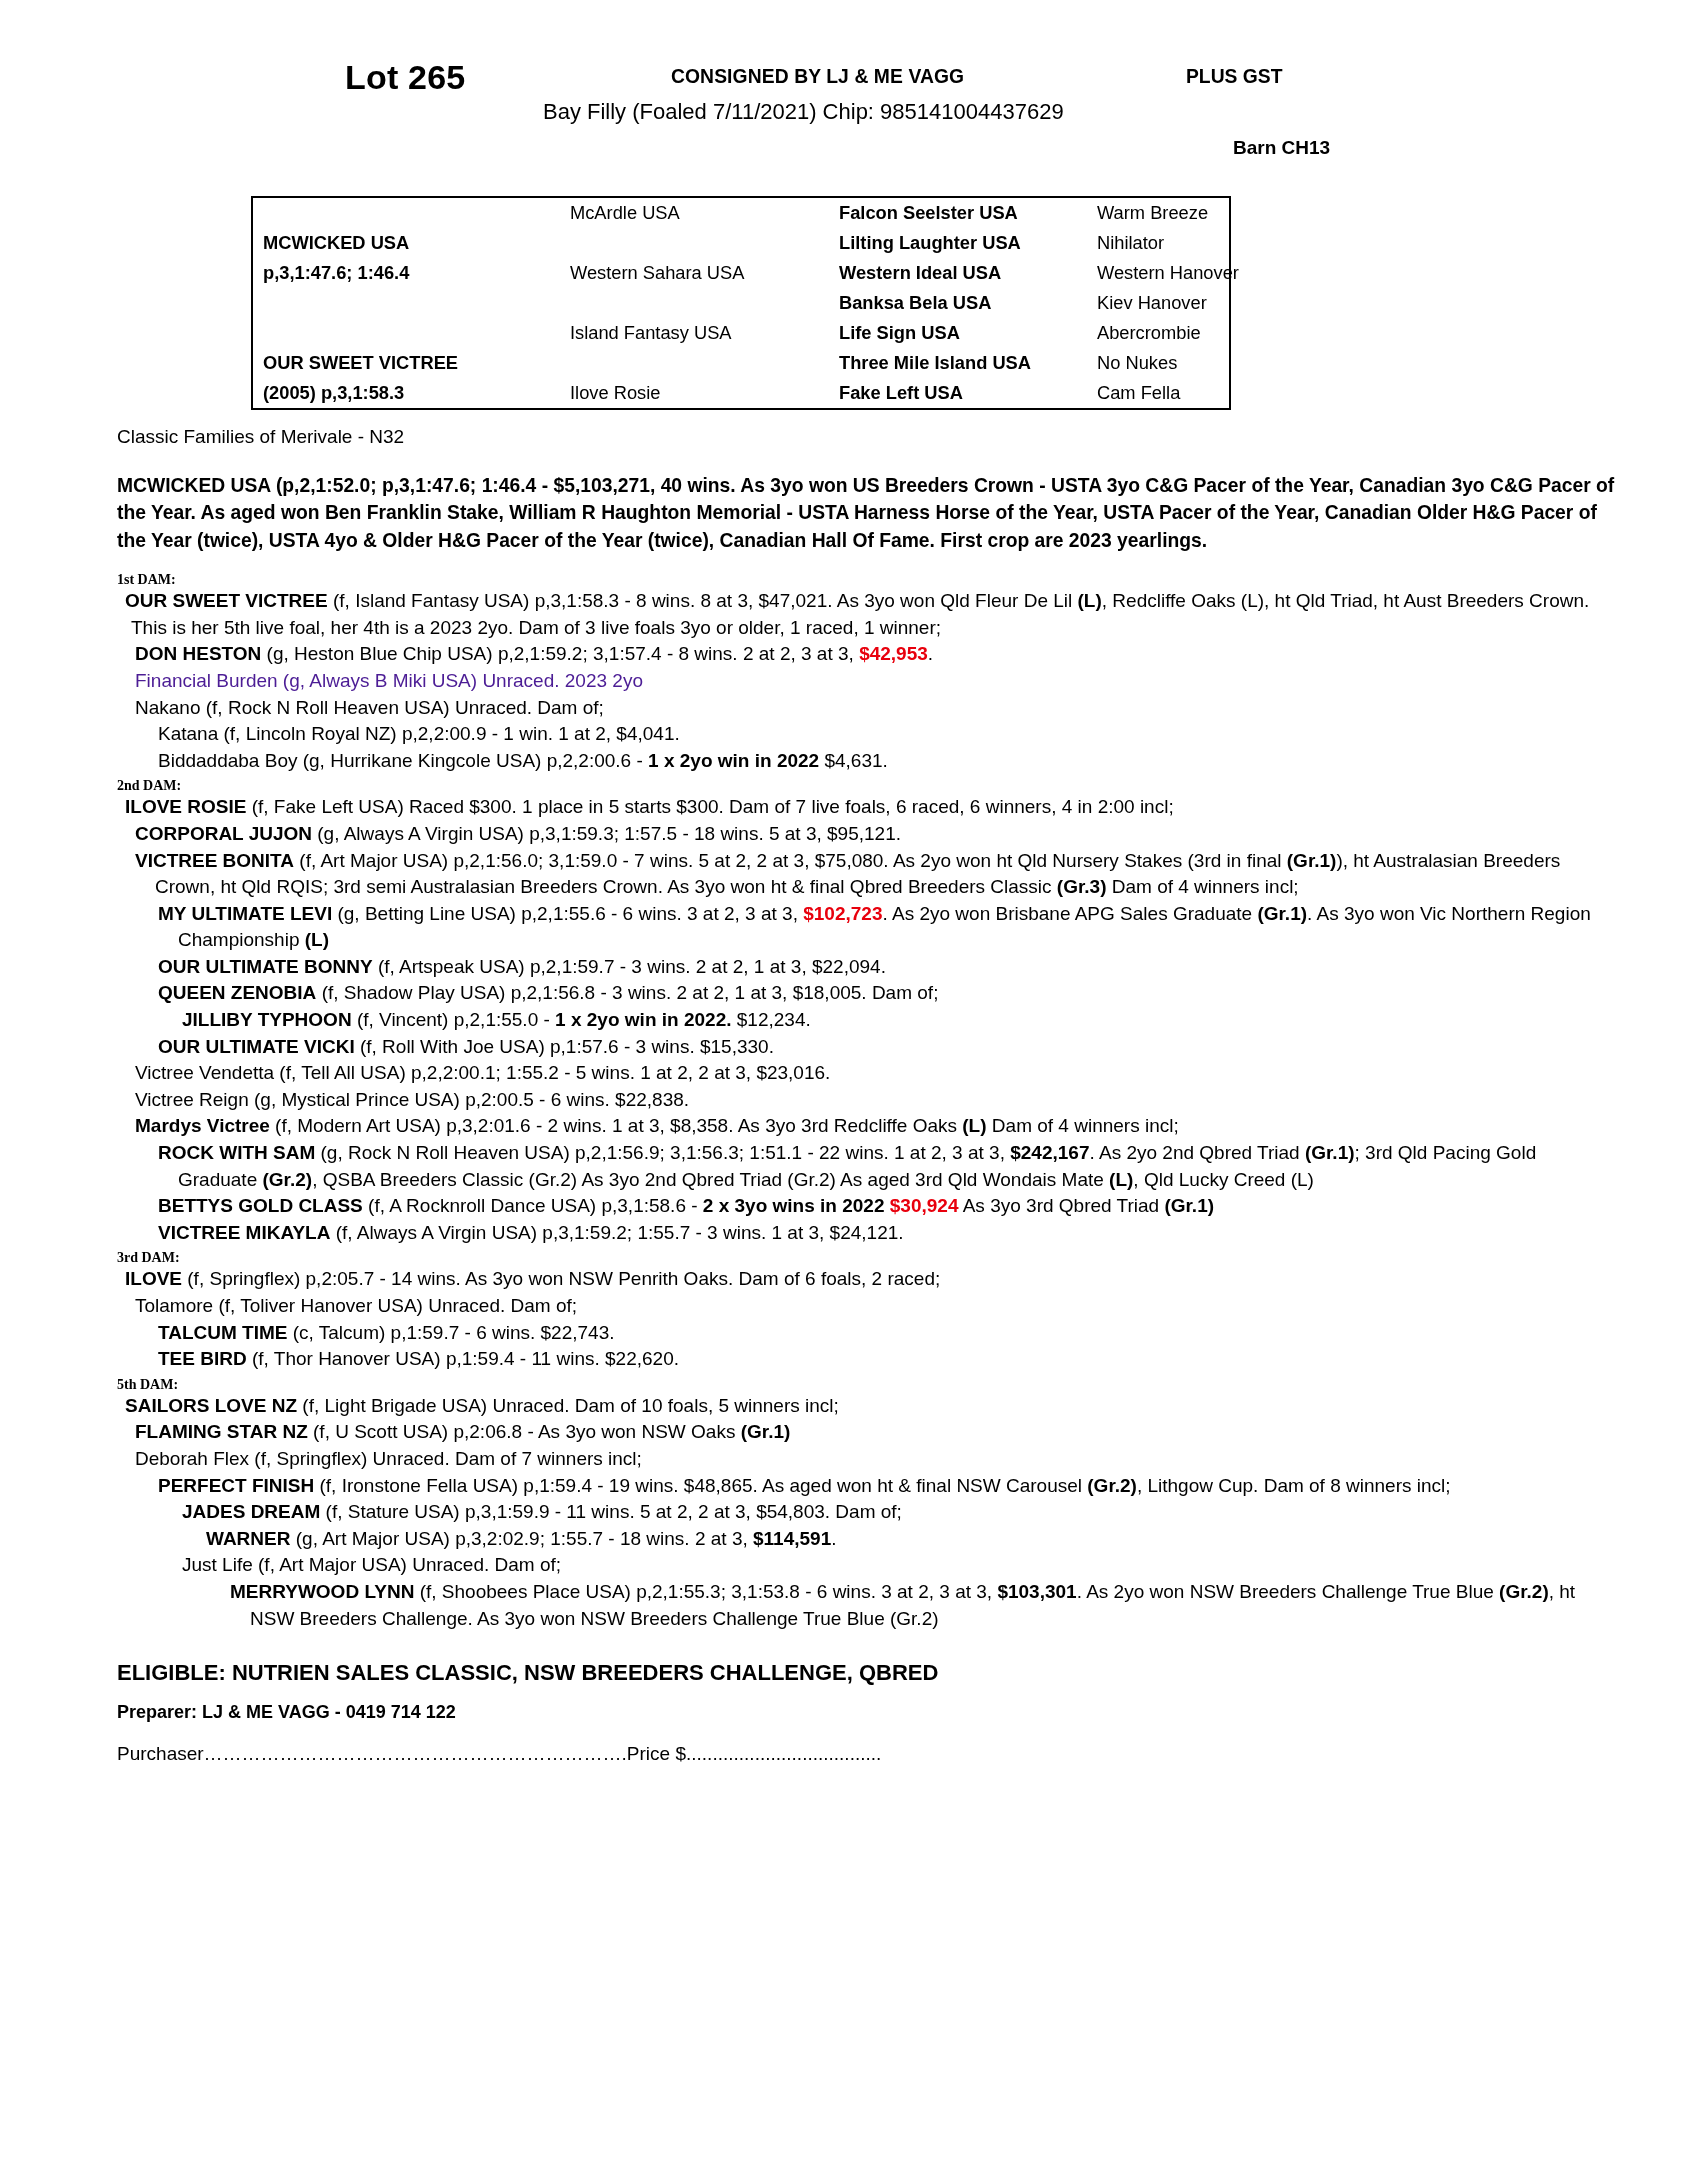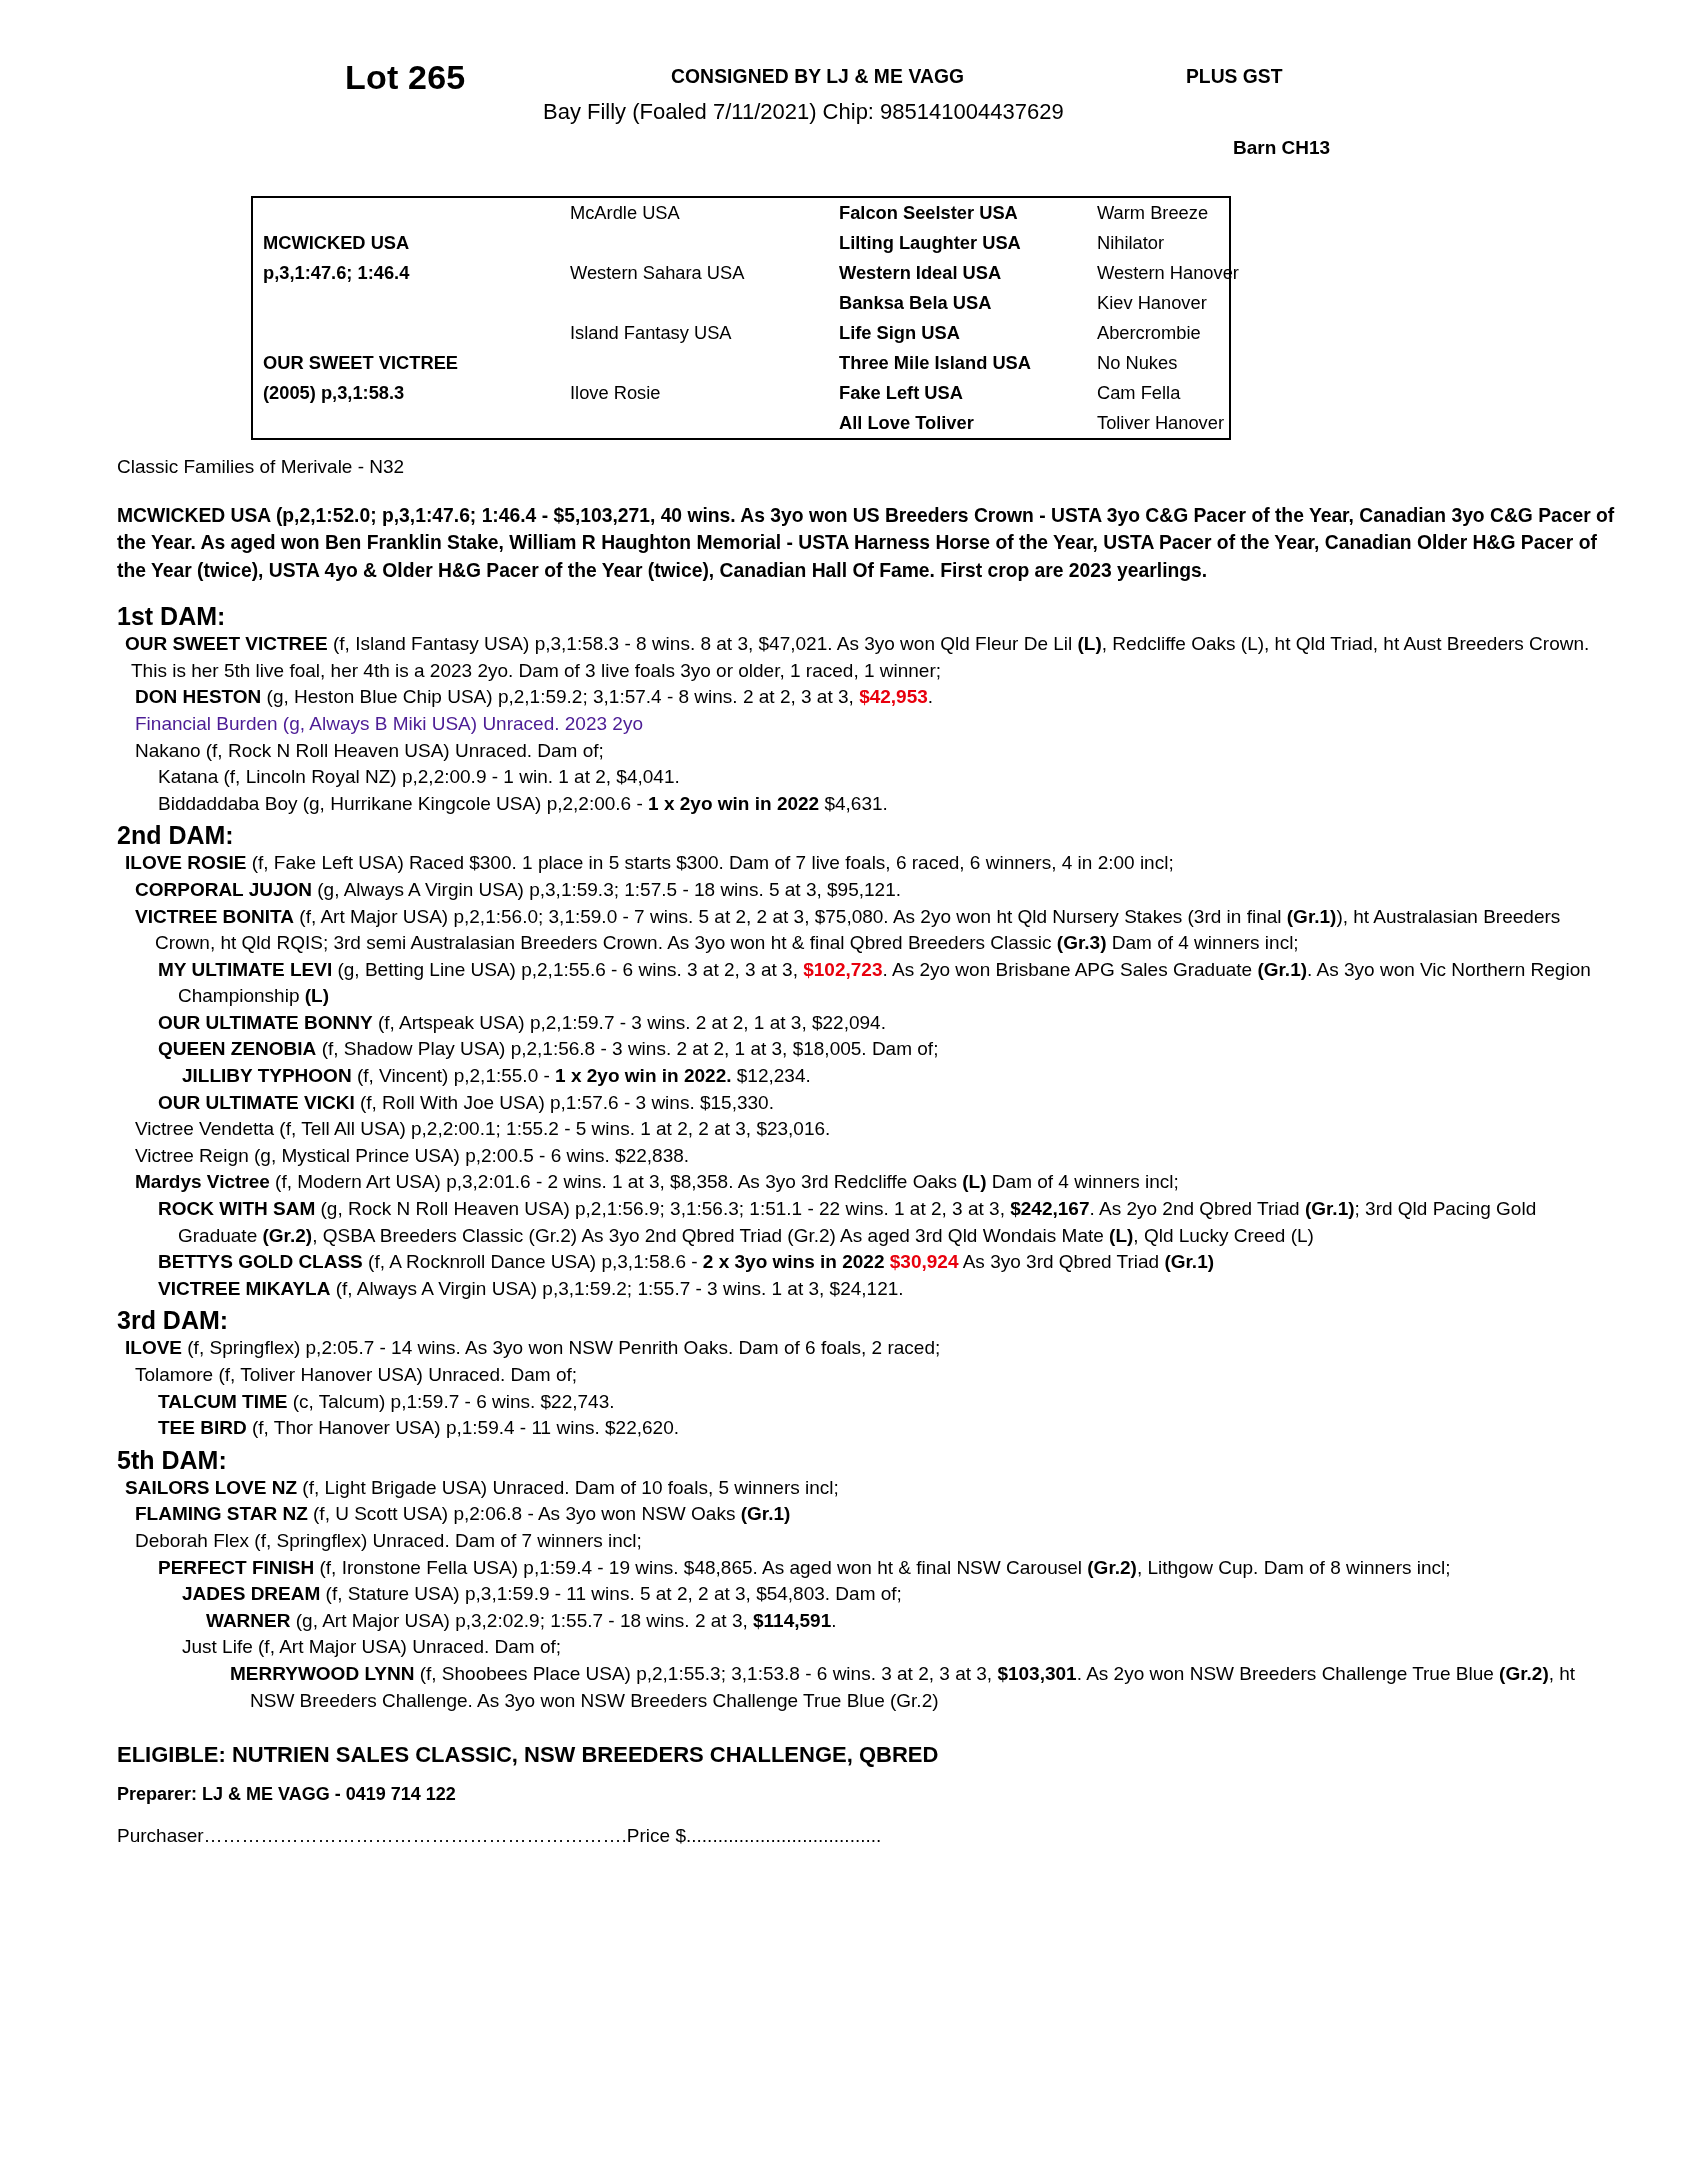--- a/index.html
+++ b/index.html
@@ -92,22 +92,23 @@
   }
   .sire-block {
     margin-top: 24px;
     font-size: 19.3px;
     font-weight: bold;
     line-height: 1.42;
     text-align: left;
   }
   .dam-head {
     margin-top: 18px;
-    font-size: 25px;
-    font-weight: bold;
+    font-size: 14px;
+    font-weight: bold;
+    font-family: Liberation Serif, serif;
   }
   .dam-head.tight { margin-top: 4px; }
   p.e {
     margin: 0;
     font-size: 19px;
     line-height: 1.40;
   }
   .i1 { padding-left: 14px; text-indent: -6px; }
   .i2 { padding-left: 38px; text-indent: -20px; }
   .i3 { padding-left: 61px; text-indent: -20px; }
@@ -181,26 +182,20 @@
           <td class="c1">OUR SWEET VICTREE</td>
           <td class="c2"></td>
           <td class="c3">Three Mile Island USA</td>
           <td class="c4">No Nukes</td>
         </tr>
         <tr>
           <td class="c1">(2005) p,3,1:58.3</td>
           <td class="c2">Ilove Rosie</td>
           <td class="c3">Fake Left USA</td>
           <td class="c4">Cam Fella</td>
-        </tr>
-        <tr>
-          <td class="c1"></td>
-          <td class="c2"></td>
-          <td class="c3">All Love Toliver</td>
-          <td class="c4">Toliver Hanover</td>
         </tr>
       </tbody>
     </table>
   </div>
 
   <div class="classic">Classic Families of Merivale - N32</div>
 
   <div class="sire-block">MCWICKED USA (p,2,1:52.0; p,3,1:47.6; 1:46.4 - $5,103,271, 40 wins. As 3yo won US Breeders Crown - USTA 3yo C&amp;G Pacer of the Year, Canadian 3yo C&amp;G Pacer of the Year. As aged won Ben Franklin Stake, William R Haughton Memorial - USTA Harness Horse of the Year, USTA Pacer of the Year, Canadian Older H&amp;G Pacer of the Year (twice), USTA 4yo &amp; Older H&amp;G Pacer of the Year (twice), Canadian Hall Of Fame. First crop are 2023 yearlings.</div>
 
   <div class="dam-head">1st DAM:</div>

